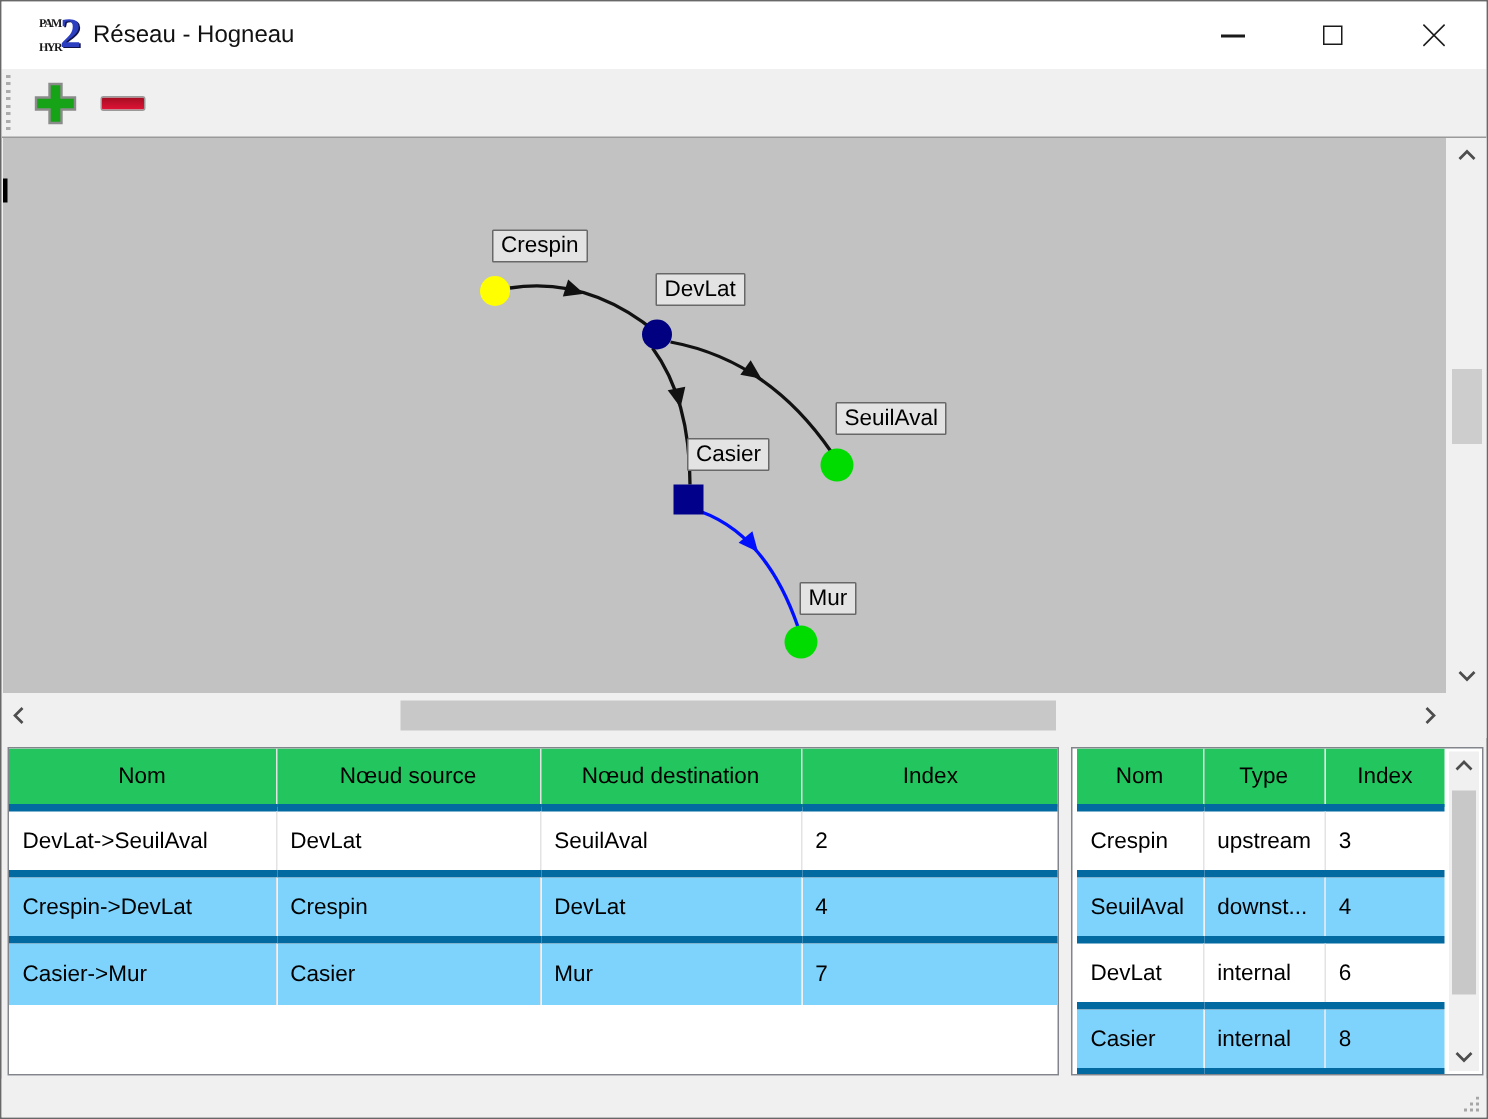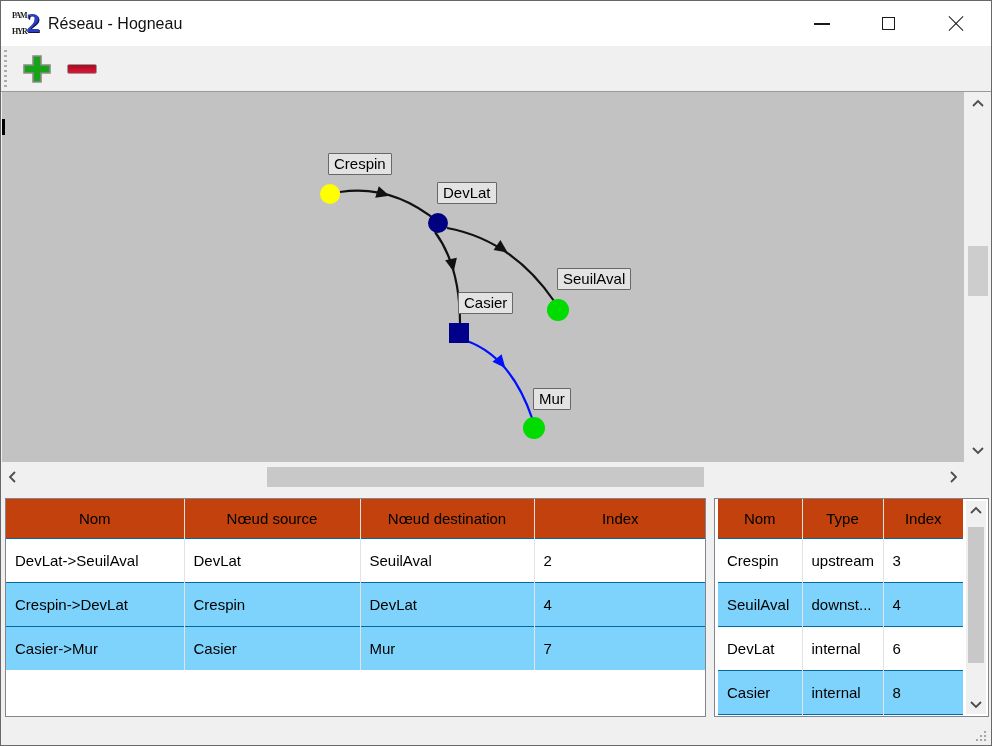--- a/index.html
+++ b/index.html
@@ -10,21 +10,21 @@
     background:#f0f0f0;
     border:1px solid #686868;
     overflow:hidden;
   }
   
   .titlebar {
     position:absolute; left:0; top:0; width:990px; height:45px;
     background:#ffffff; display:flex; align-items:center;
   }
   .app-icon {
-    position:relative; width:28px; height:28px; margin-left:11px; flex:0 0 auto;
+    position:relative; width:28px; height:28px; margin-left:25px; flex:0 0 auto;
   }
   .app-icon .tiny {
     position:absolute; left:0; font-family:"Liberation Serif", serif;
     font-size:8px; font-weight:bold; color:#1a1a1a; letter-spacing:-1px;
   }
   .app-icon .tiny.top { top:1px; }
   .app-icon .tiny.bottom { bottom:2px; }
   .app-icon .big2 {
     position:absolute; right:0; top:-3px;
     font-family:"Liberation Serif", serif; font-size:28px; font-weight:bold;
@@ -84,26 +84,26 @@
     position:absolute; top:497px; height:219px; background:#ffffff;
     border:1px solid #82868c; overflow:hidden;
   }
   .panel-left { left:4px; width:701px; }
   .panel-right { left:713px; width:275px; }
   table.grid { border-collapse:collapse; table-layout:fixed; font-size:15px; color:#000; }
   .panel-left table.grid { width:700px; }
   .panel-right table.grid { width:245px; margin-left:3px; }
   table.grid th {
     font-weight:normal; text-align:center; height:39px; padding:0 6px;
-    border-right:1px solid #e3e3e3; background:#c2410c; font-size:15px;
+    border-right:1px solid #e3e3e3; background:#22c55e; font-size:15px;
   }
   table.grid th:last-child { border-right:none;text-align:center; }
   table.grid td {
     height:44px; padding:0 9px; border-right:1px solid #e3e3e3;
-    border-top:1px solid #0369a1; white-space:nowrap; overflow:hidden;
+    border-top:5px solid #0369a1; white-space:nowrap; overflow:hidden;
   }
   table.grid td:last-child { border-right:none; }
   table.grid tr.alt td { background:#7dd3fc; }
   .rt-scroll {
     position:absolute; right:2px; top:2px; width:20px; height:213px; background:#f0f0f0;
   }
   .rt-thumb { position:absolute; left:2px; top:26px; width:16px; height:136px; background:#c8c8c8; }
   
   .statusbar {
     position:absolute; left:0; top:718px; width:990px; height:26px; background:#f0f0f0;

